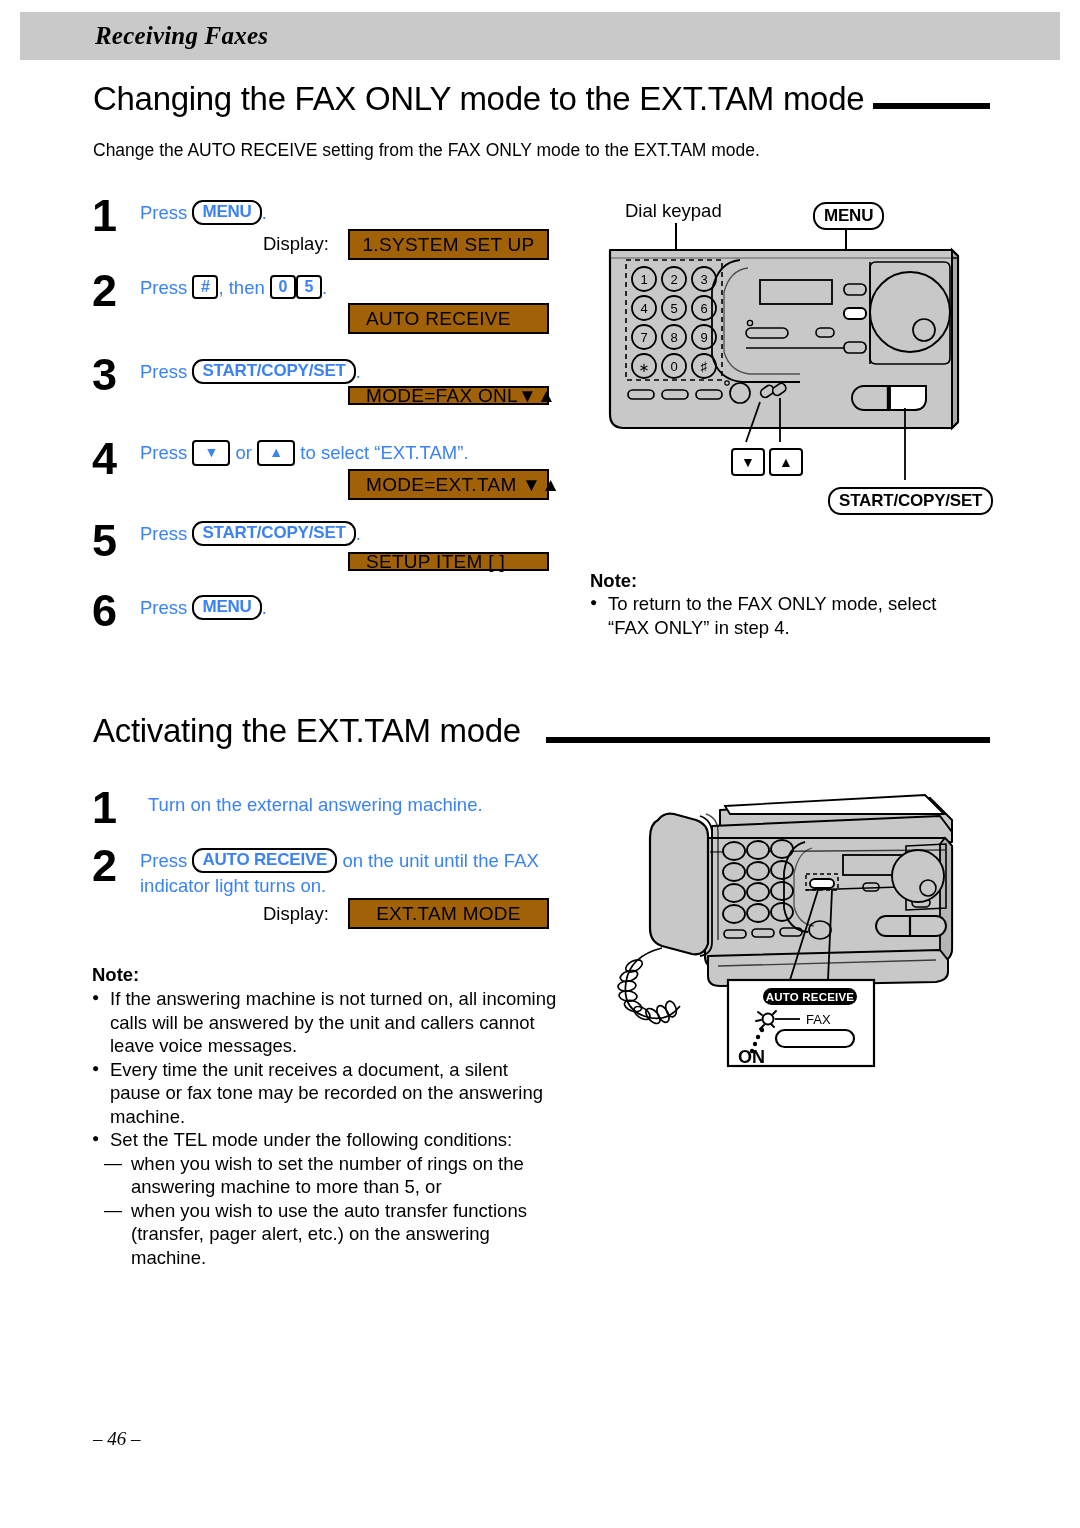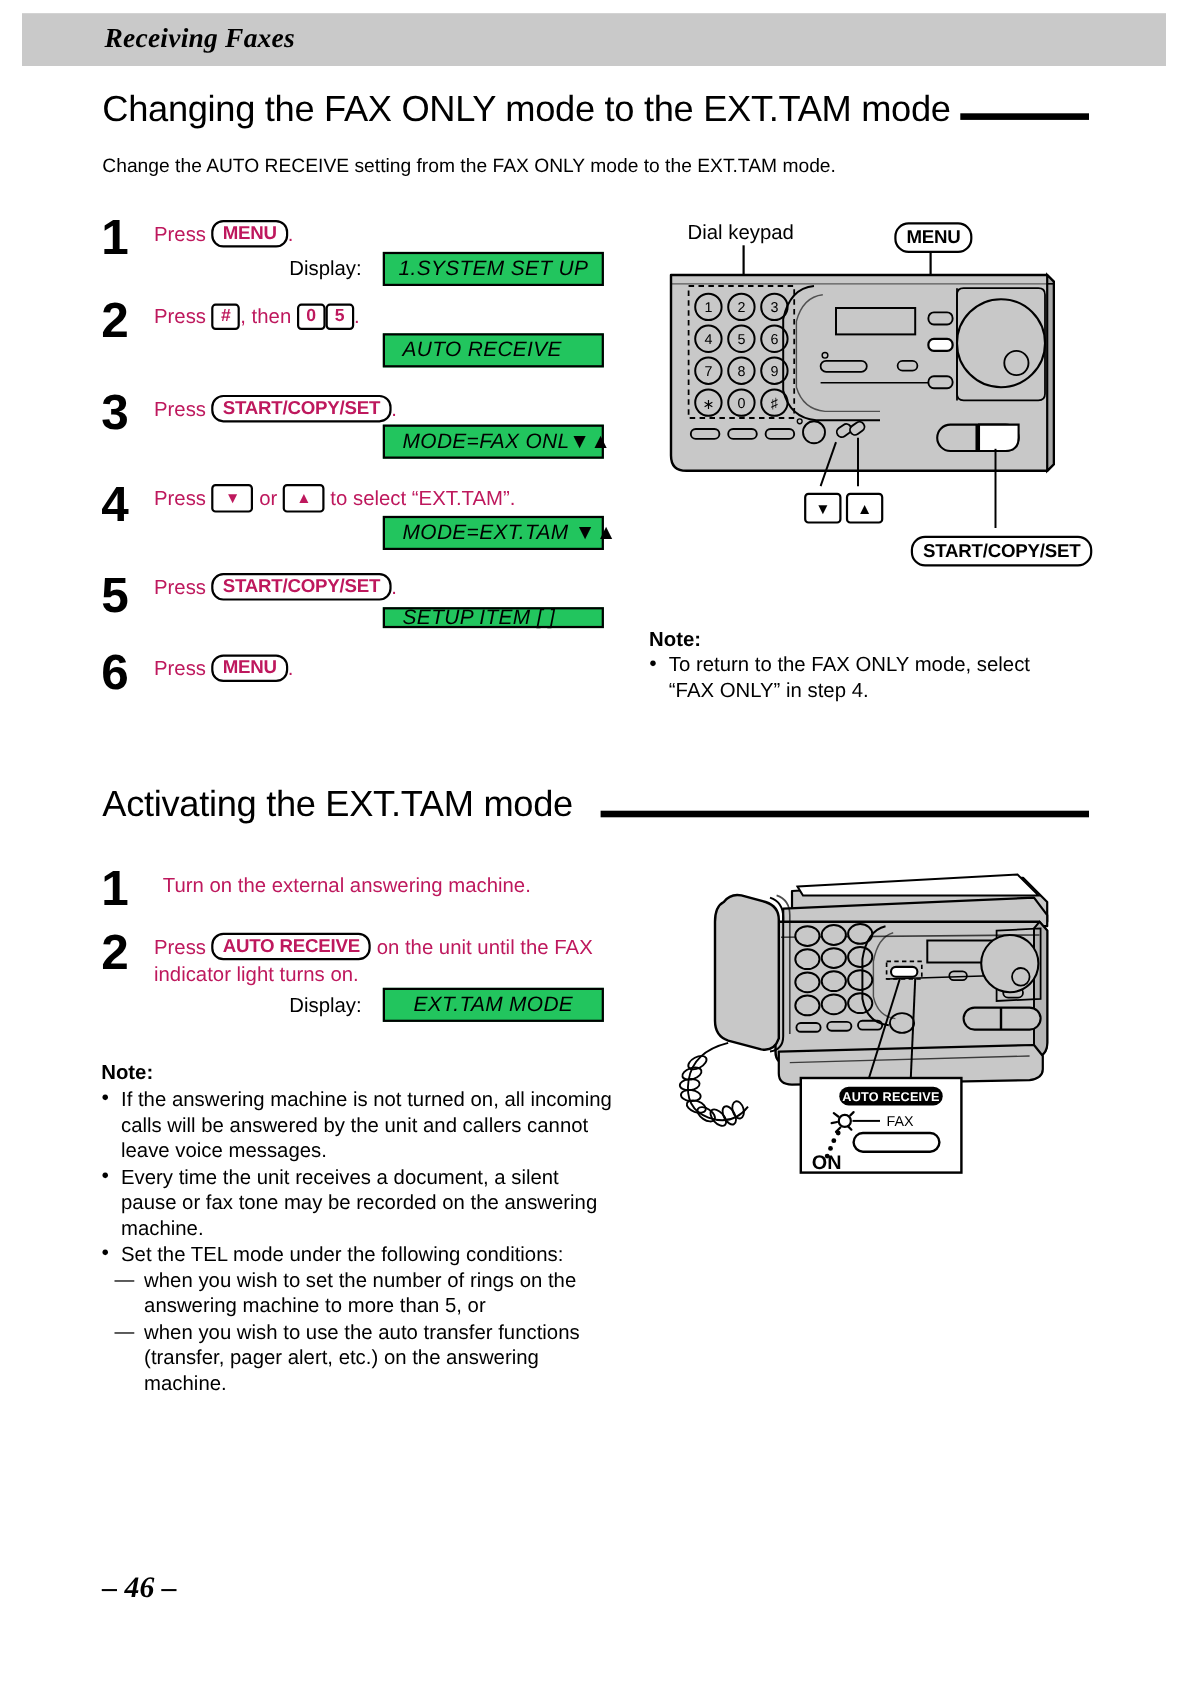--- a/index.html
+++ b/index.html
@@ -71,21 +71,21 @@
     font-family: "Liberation Sans", sans-serif;
     font-weight: bold;
     font-size: 45px;
     line-height: 1;
     color: #000;
   }
   .step-text {
     position: absolute;
     font-size: 18.5px;
     line-height: 25px;
-    color: #be185d;
+    color: #3b82f6;
     white-space: nowrap;
   }
   .step-text.wrap { white-space: normal; }
 
   
   .keycap {
     display: inline-block;
     border: 2px solid #000;
     border-radius: 11px;
     padding: 0px 8px 1px 8px;
@@ -122,29 +122,28 @@
   }
 
   
   .display-label {
     position: absolute;
     font-size: 18.5px;
   }
   .lcd {
     position: absolute;
     border: 2.5px solid #000;
-    background: #22c55e;
+    background: #a16207;
     box-sizing: border-box;
     display: flex;
     align-items: center;
     justify-content: center;
     font-size: 19px;
     letter-spacing: 0.3px;
     white-space: nowrap;
-    font-style: italic;
   }
   .lcd.left { justify-content: flex-start; padding-left: 16px; }
 
   
   .note-head {
     position: absolute;
     font-weight: bold;
     font-size: 18.5px;
   }
   .note-list {
@@ -196,22 +195,22 @@
     white-space: nowrap;
   }
 
   
   .page-num {
     position: absolute;
     left: 93px;
     top: 1428px;
     font-family: "Liberation Serif", serif;
     font-style: italic;
-    font-weight: bold;
-    font-size: 27px;
+    font-weight: normal;
+    font-size: 19px;
   }
 
   
   .illus { position: absolute; }
 </style>
 </head>
 <body>
 
 <div class="page">
 
@@ -237,21 +236,21 @@
     <span class="keysq">#</span><span>, then</span>
     <span class="keysq">0</span><span class="keysq">5</span><span>.</span>
   </div>
   <div class="lcd left" style="left:348px; top:303px; width:201px; height:31px;">AUTO RECEIVE</div>
 
   <div class="step-num" style="left:92px; top:352px;">3</div>
   <div class="step-text" style="left:140px; top:359px;">
     <span>Press</span>
     <span class="keycap">START/COPY/SET</span><span>.</span>
   </div>
-  <div class="lcd left" style="left:348px; top:386px; width:201px; height:31px;">MODE=FAX ONL▼▲</div>
+  <div class="lcd left" style="left:348px; top:386px; width:201px; height:19px;">MODE=FAX ONL▼▲</div>
 
   <div class="step-num" style="left:92px; top:436px;">4</div>
   <div class="step-text" style="left:140px; top:440px;">
     <span>Press</span>
     <span class="keyarrow">▼</span>
     <span>or</span>
     <span class="keyarrow">▲</span>
     <span>to select “EXT.TAM”.</span>
   </div>
   <div class="lcd left" style="left:348px; top:469px; width:201px; height:31px;">MODE=EXT.TAM ▼▲</div>

